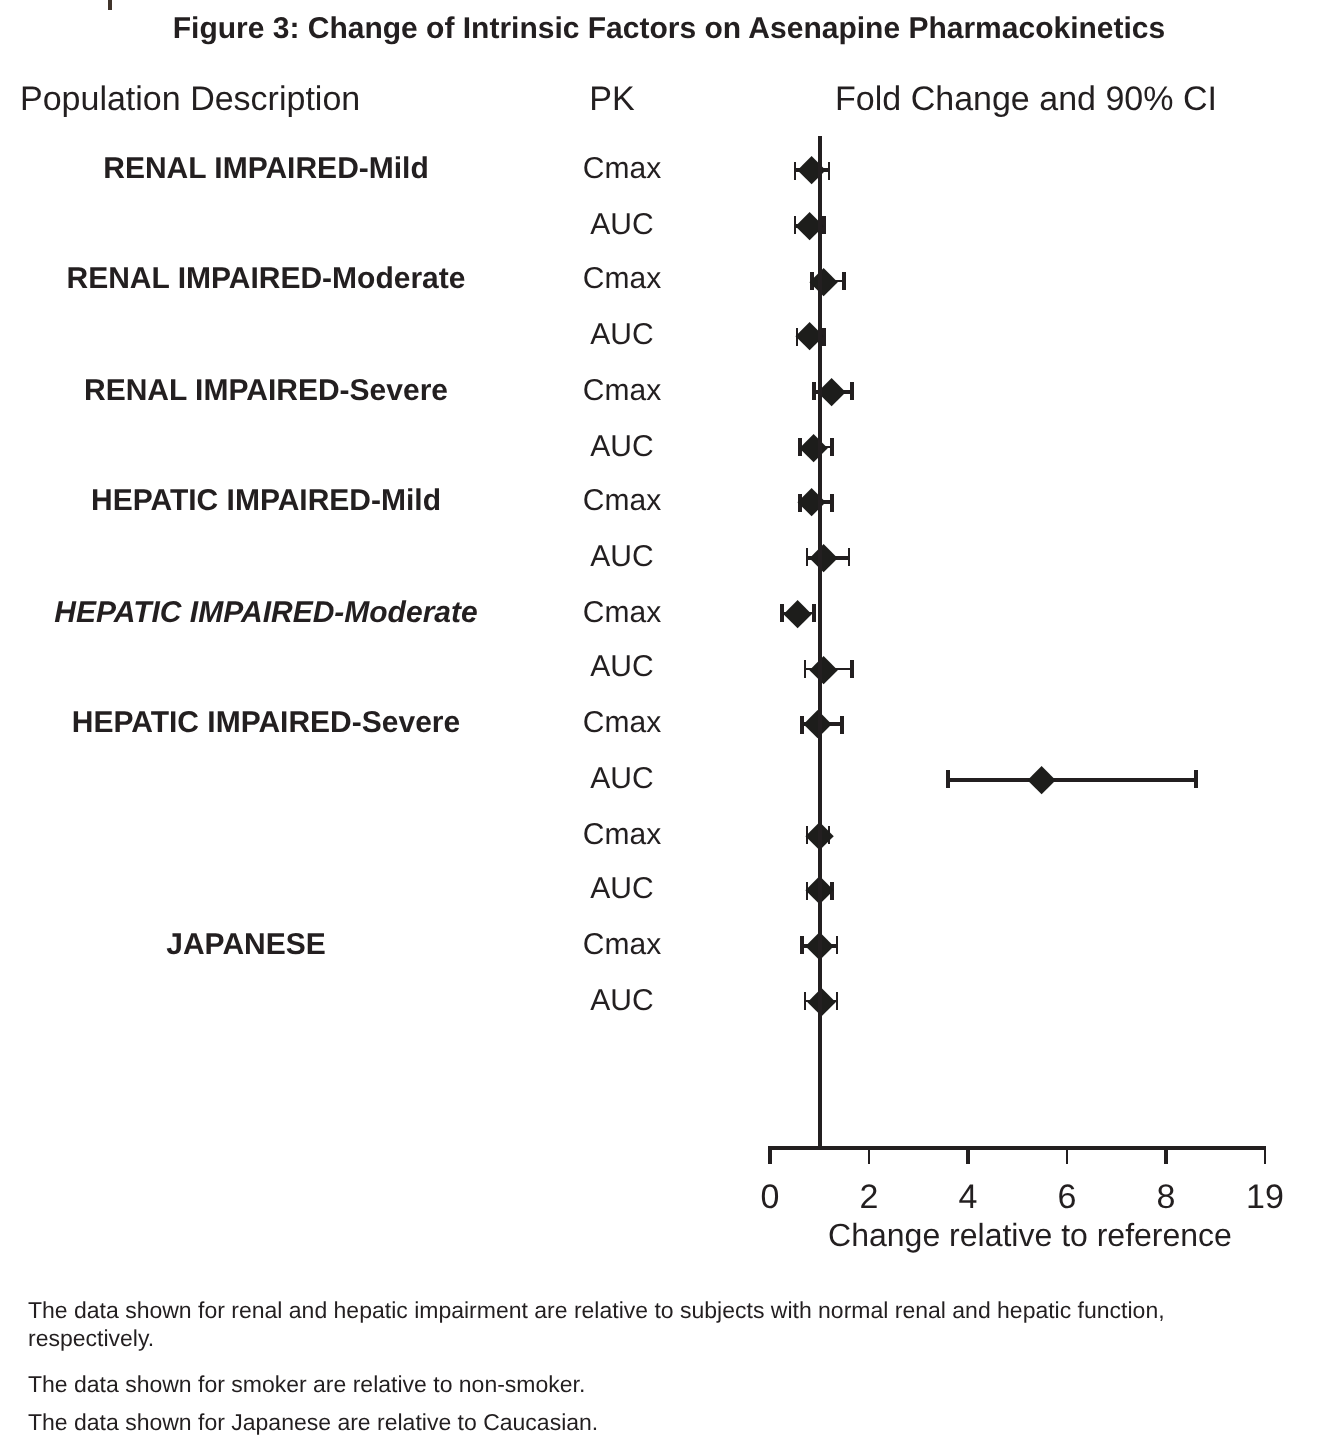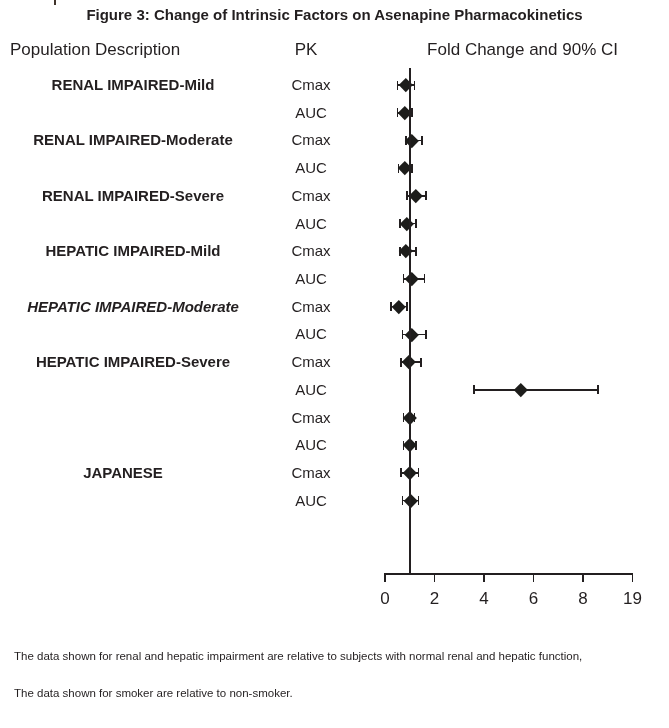--- a/index.html
+++ b/index.html
@@ -3,21 +3,21 @@
 <meta charset="utf-8">
 <style>
   html,body{margin:0;padding:0;background:#ffffff;}
   #page{position:relative;width:669px;height:728px;background:#ffffff;overflow:hidden;
         font-family:"Liberation Sans", sans-serif;color:#231f20;}
   .abs{position:absolute;}
   #figure-title{top:6px;left:0;width:669px;text-align:center;font-size:15px;font-weight:bold;letter-spacing:0;}
   .col-header{font-size:17px;}
   #col-header-population{top:40px;left:10px;width:240px;text-align:left;}
   #col-header-pk{top:40px;left:278px;width:56px;text-align:center;}
-  #col-header-foldchange{top:40px;left:408px;width:210px;text-align:right;}
+  #col-header-foldchange{top:40px;left:408px;width:210px;text-align:center;}
   .category-label{font-size:15px;font-weight:bold;text-align:center;white-space:nowrap;line-height:20px;}
   .pk-label{font-size:15px;text-align:center;white-space:nowrap;line-height:20px;}
   .bar{background:#231f20;}
   .diamond{background:#1d1d1b;transform:rotate(45deg);}
   .ticklabel{font-size:17px;text-align:center;white-space:nowrap;}
   #x-axis-title{top:610px;left:395px;width:240px;text-align:center;font-size:16px;}
   .footnote{left:14px;width:648px;font-size:11.5px;line-height:13px;text-align:left;}
   #footnote-1a{top:650px;}
   #footnote-1b{top:664px;}
   #footnote-2{top:687px;}
@@ -133,16 +133,19 @@
       <div class="abs bar" style="left: 483.2px; top: 573px; width: 1.6px; height: 9px;"></div>
       <div class="abs ticklabel" style="left: 468px; top: 589px; width: 32px;">4</div>
       <div class="abs bar" style="left: 532.7px; top: 573px; width: 1.6px; height: 9px;"></div>
       <div class="abs ticklabel" style="left: 517.5px; top: 589px; width: 32px;">6</div>
       <div class="abs bar" style="left: 582.2px; top: 573px; width: 1.6px; height: 9px;"></div>
       <div class="abs ticklabel" style="left: 567px; top: 589px; width: 32px;">8</div>
       <div class="abs bar" style="left: 631.7px; top: 573px; width: 1.6px; height: 9px;"></div>
       <div class="abs ticklabel" style="left: 616.5px; top: 589px; width: 32px;">19</div>
     </div>
 
+  <div class="abs" id="x-axis-title">Change relative to reference</div>
 
   <div class="abs footnote" id="footnote-1a">The data shown for renal and hepatic impairment are relative to subjects with normal renal and hepatic function,</div>
+  <div class="abs footnote" id="footnote-1b">respectively.</div>
   <div class="abs footnote" id="footnote-2">The data shown for smoker are relative to non-smoker.</div>
+  <div class="abs footnote" id="footnote-3">The data shown for Japanese are relative to Caucasian.</div>
 </div>
 
 </body></html>

